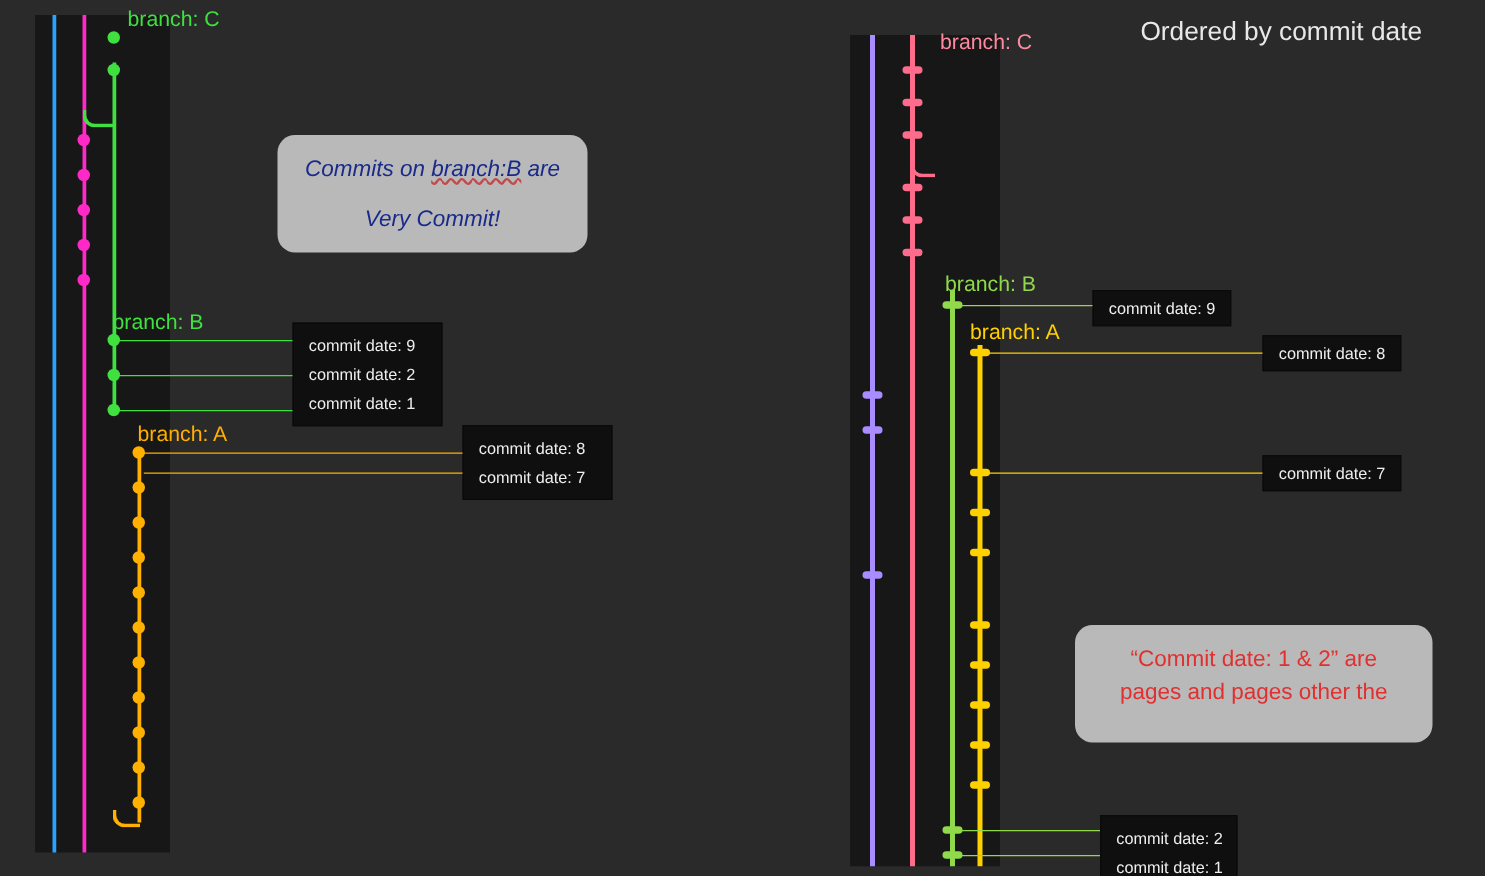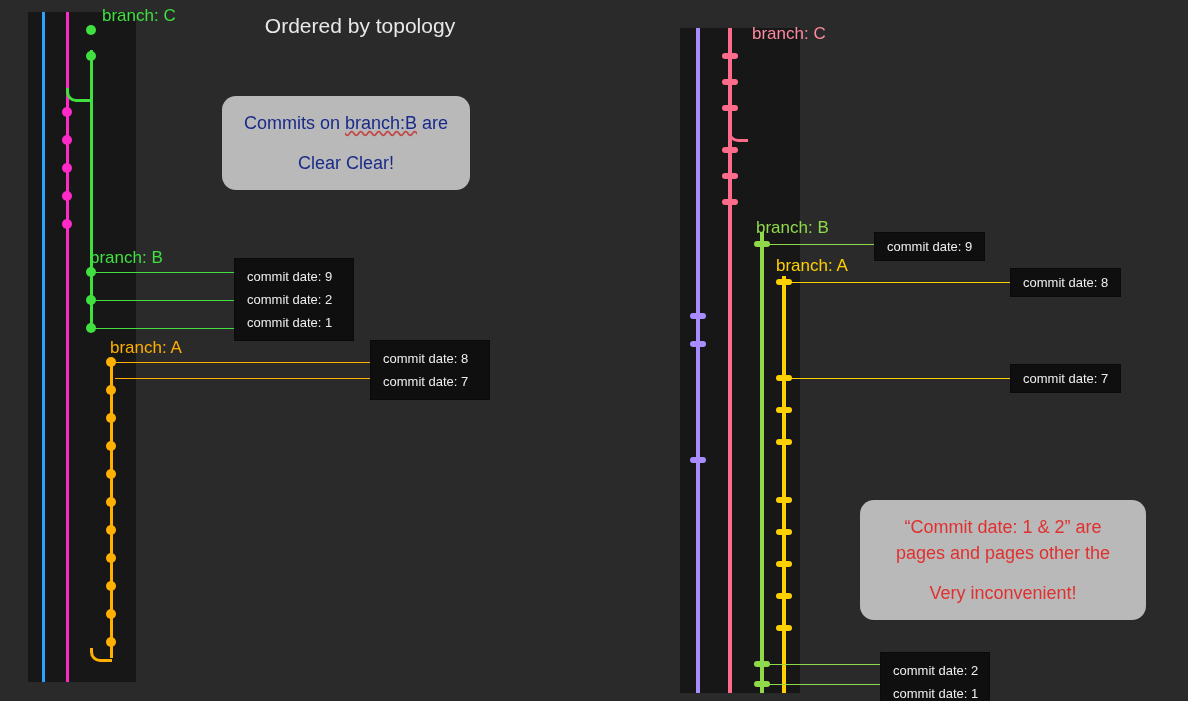--- a/index.html
+++ b/index.html
@@ -81,21 +81,21 @@
     border-bottom-left-radius: 10px;
     width: 18px;
     height: 18px;
     background: transparent;
   }
 </style>
 </head>
 <body>
 
 <div class="panel-title" style="left:240px; top:12px; width:240px;">
-  <span>Ordered by topology</span><br>
+  <br>
 </div>
 
 <div class="graph-bg" style="left:28px; top:12px; width:108px; height:670px;"></div>
 
 <div class="vline" style="left:42px; top:12px; height:670px; background:#29a3ff;"></div>
 <div class="vline" style="left:66px; top:12px; height:670px; background:#ff29c7;"></div>
 <div class="vline" style="left:90px; top:50px; height:280px; background:#3fe03f;"></div>
 <div class="vline" style="left:110px; top:358px; height:300px; background:#ffb000;"></div>
 
 <div class="curve" style="left:66px; top:88px; border-color:#3fe03f; width:26px; height:14px;"></div>
@@ -122,46 +122,46 @@
 <div class="node" style="left:111px; top:530px; background:#ffb000;"></div>
 <div class="node" style="left:111px; top:558px; background:#ffb000;"></div>
 <div class="node" style="left:111px; top:586px; background:#ffb000;"></div>
 <div class="node" style="left:111px; top:614px; background:#ffb000;"></div>
 <div class="node" style="left:111px; top:642px; background:#ffb000;"></div>
 
 <div class="branch-label" style="left:102px; top:6px; color:#3fe03f;">branch: C</div>
 <div class="branch-label" style="left:90px; top:248px; color:#3fe03f;">branch: B</div>
 <div class="branch-label" style="left:110px; top:338px; color:#ffb000;">branch: A</div>
 
-<div class="callout" style="left:222px; top:96px; width:248px; color:#1a2a8a;">
+<div class="callout" style="left:222px; top:108px; width:248px; color:#1a2a8a;font-style:italic;">
   <div>
     <span>Commits on </span><span class="underline">branch:B</span><span> are</span>
   </div>
   <div style="height:14px;"></div>
-  <div>Clear Clear!</div>
+  <div>Very Commit!</div>
 </div>
 
 <div class="commit-box commit-stack" style="left:234px; top:258px; width:120px;">
   <div class="row">commit date: 9</div>
   <div class="row">commit date: 2</div>
   <div class="row">commit date: 1</div>
 </div>
 <div class="lead" style="left:95px; top:272px; width:139px; border-color:#3fe03f;"></div>
 <div class="lead" style="left:95px; top:300px; width:139px; border-color:#3fe03f;"></div>
 <div class="lead" style="left:95px; top:328px; width:139px; border-color:#3fe03f;"></div>
 
 <div class="commit-box commit-stack" style="left:370px; top:340px; width:120px;">
   <div class="row">commit date: 8</div>
   <div class="row">commit date: 7</div>
 </div>
 <div class="lead" style="left:115px; top:362px; width:255px; border-color:#ffb000;"></div>
 <div class="lead" style="left:115px; top:378px; width:255px; border-color:#ffb000;"></div>
 
 <div class="panel-title" style="left:890px; top:12px; width:270px;">
-  <br>
+  <span>Ordered by commit date</span><br>
 </div>
 
 <div class="graph-bg" style="left:680px; top:28px; width:120px; height:665px;"></div>
 
 <div class="vline thick" style="left:696px; top:28px; height:665px; background:#a98cff;"></div>
 <div class="vline thick" style="left:728px; top:28px; height:665px; background:#ff6b8a;"></div>
 <div class="vline thick" style="left:760px; top:232px; height:461px; background:#8fd94a;"></div>
 <div class="vline thick" style="left:782px; top:276px; height:417px; background:#ffd000;"></div>
 
 <div class="curve" style="left:728px; top:128px; border-color:#ff6b8a; width:20px; height:14px;"></div>
@@ -207,21 +207,20 @@
 
 <div class="commit-box" style="left:1010px; top:364px;">
   <span>commit date: 7</span>
 </div>
 <div class="lead" style="left:790px; top:378px; width:220px; border-color:#ffd000;"></div>
 
 <div class="callout" style="left:860px; top:500px; width:286px; color:#e03030;">
   <div>“Commit date: 1 &amp; 2” are</div>
   <div>pages and pages other the</div>
   <div style="height:14px;"></div>
-  <div>Very inconvenient!</div>
 </div>
 
 <div class="commit-box commit-stack" style="left:880px; top:652px; width:110px;">
   <div class="row">commit date: 2</div>
   <div class="row">commit date: 1</div>
 </div>
 <div class="lead" style="left:768px; top:664px; width:112px; border-color:#8fd94a;"></div>
 <div class="lead" style="left:768px; top:684px; width:112px; border-color:#8fd94a;"></div>
 
 </body></html>

